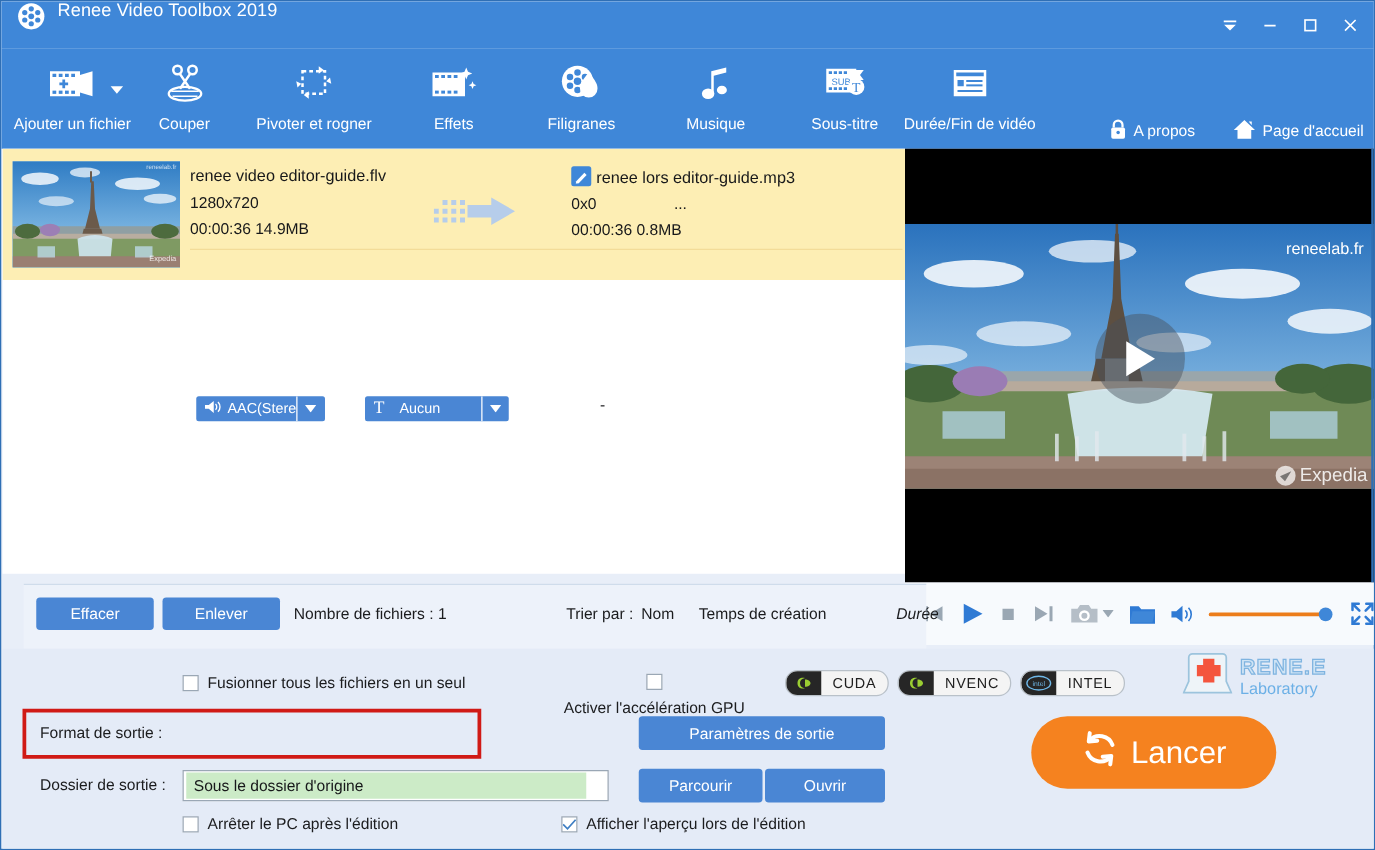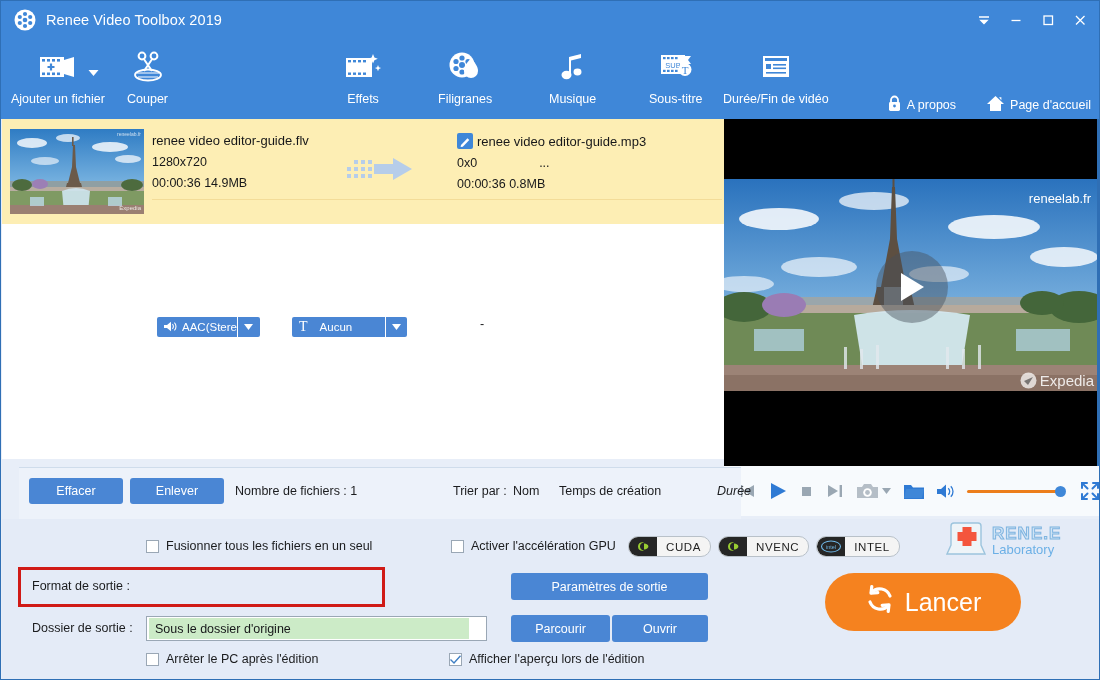--- a/index.html
+++ b/index.html
@@ -14,21 +14,21 @@
     width: 1100px; height: 680px;
     background: #e8eef8;
     border: 1px solid #2f6fb5;
     overflow: hidden;
   }
 
   
   .titlebar {
     position: absolute; top: 0; left: 0; width: 1100px; height: 38px;
     background: #3f87d8;
-    display: flex; align-items: center;
+    display: flex; align-items: flex-start;
   }
   .title-logo { margin-left: 12px; width: 24px; height: 24px; }
   .title-text {
     color: #ffffff; font-size: 14.5px; margin-left: 9px; letter-spacing: .1px;
   }
   .win-btns {
     position: absolute; right: 6px; top: 0; height: 38px;
     display: flex; align-items: center; gap: 2px;
   }
   .win-btn {
@@ -146,21 +146,21 @@
     position: absolute; top: 518px; left: 1px; width: 1098px; height: 160px;
     background: #e4ebf7;
   }
   .chk { display: inline-flex; align-items: center; gap: 7px; font-size: 12.5px;
          color: #1b1c1e; cursor: pointer; }
   .box {
     width: 13px; height: 13px; background: #fff; border: 1px solid #9aa7b5;
     display: inline-flex; align-items: center; justify-content: center;
   }
   .row-merge { position: absolute; left: 145px; top: 538px; }
-  .row-gpu { position: absolute; left: 450px; top: 538px; }
+  .row-gpu { position: absolute; left: 450px; top: 538px; flex-direction: column; }
   .gpu-badges { position: absolute; left: 627px; top: 535px; display: flex; gap: 7px; }
   .badge {
     display: flex; align-items: center; height: 21px; border-radius: 10px;
     border: 1px solid #b9c1c9; background: #f4f4f4; overflow: hidden; cursor: pointer;
   }
   .badge .gi {
     width: 28px; height: 21px; background: #262626; display:flex;
     align-items:center; justify-content:center;
   }
   .badge .gl {
@@ -280,20 +280,32 @@
           <circle cx="14" cy="5" r="3.4" fill="none" stroke="#fff" stroke-width="2"></circle>
           <circle cx="26" cy="5" r="3.4" fill="none" stroke="#fff" stroke-width="2"></circle>
           <path d="M15.5 7.5 L24 20 M24.5 7.5 L16 20" stroke="#fff" stroke-width="2" fill="none"></path>
           <ellipse cx="20" cy="24" rx="13" ry="5.5" fill="none" stroke="#fff" stroke-width="1.8"></ellipse>
           <path d="M9 22h22M10 26h20" stroke="#fff" stroke-width="1.2"></path>
         </svg>
       </span>
       <span class="lbl">Couper</span>
     </div>
 
+    <div class="tool" style="left:204px;">
+      <span class="ic">
+        <svg width="40" height="34" viewBox="0 0 40 34">
+          <rect x="11" y="7" width="18" height="18" fill="none" stroke="#fff" stroke-width="2" stroke-dasharray="3 2.4"></rect>
+          <path d="M24 3 l4 3 -4 3" fill="#fff"></path>
+          <path d="M16 29 l-4 -3 4 -3" fill="#fff"></path>
+          <path d="M33 12 l1 5 -4 -2" fill="#fff"></path>
+          <path d="M7 20 l-1 -5 4 2" fill="#fff"></path>
+        </svg>
+      </span>
+      <span class="lbl">Pivoter et rogner</span>
+    </div>
 
     <div class="tool" style="left:341px;">
       <span class="ic">
         <svg width="42" height="32" viewBox="0 0 42 32">
           <rect x="4" y="7" width="26" height="19" fill="#fff"></rect>
           <rect x="6" y="9" width="3" height="2.4" fill="#3f87d8"></rect>
           <rect x="11" y="9" width="3" height="2.4" fill="#3f87d8"></rect>
           <rect x="16" y="9" width="3" height="2.4" fill="#3f87d8"></rect>
           <rect x="21" y="9" width="3" height="2.4" fill="#3f87d8"></rect>
           <rect x="6" y="21.5" width="3" height="2.4" fill="#3f87d8"></rect>
@@ -452,21 +464,21 @@
         </svg>
       </span>
 
       <div class="dst-info">
         <div class="nm">
           <span class="pencil-badge">
             <svg width="11" height="11" viewBox="0 0 11 11">
                 <path d="M1 9 L7.5 2.2 l1.8 1.8 L2.8 10.8 L0.6 11z" fill="#fff"></path>
               </svg>
           </span>
-          <span>renee video editor-guide.mp3</span>
+          <span>renee lors editor-guide.mp3</span>
         </div>
         <div class="ln">
           <span>0x0</span>
           <span style="display:inline-block;width:55px;"></span>
           <span>...</span>
         </div>
         <div class="ln">00:00:36  0.8MB</div>
       </div>
 
       <div class="row-sep"></div>

